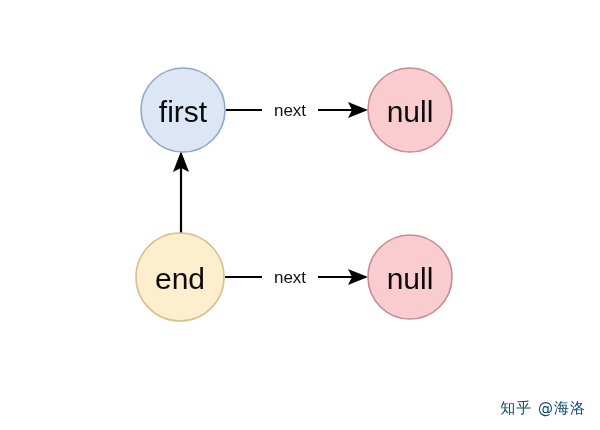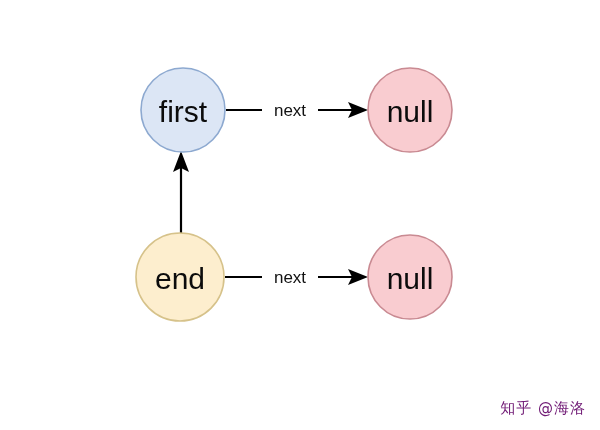--- a/index.html
+++ b/index.html
@@ -44,21 +44,21 @@
   .edge-head {
     fill: #000000;
     stroke: none;
   }
   .watermark {
     position: absolute;
     right: 14px;
     bottom: 12px;
     font-family: "DejaVu Sans", sans-serif;
     font-size: 15px;
-    color: #701a75;
+    color: #0c4a6e;
     letter-spacing: 1px;
     white-space: nowrap;
     user-select: none;
   }
 </style>
 </head>
 <body>
 
 <svg id="diagram-canvas" viewBox="0 0 600 430">
 

